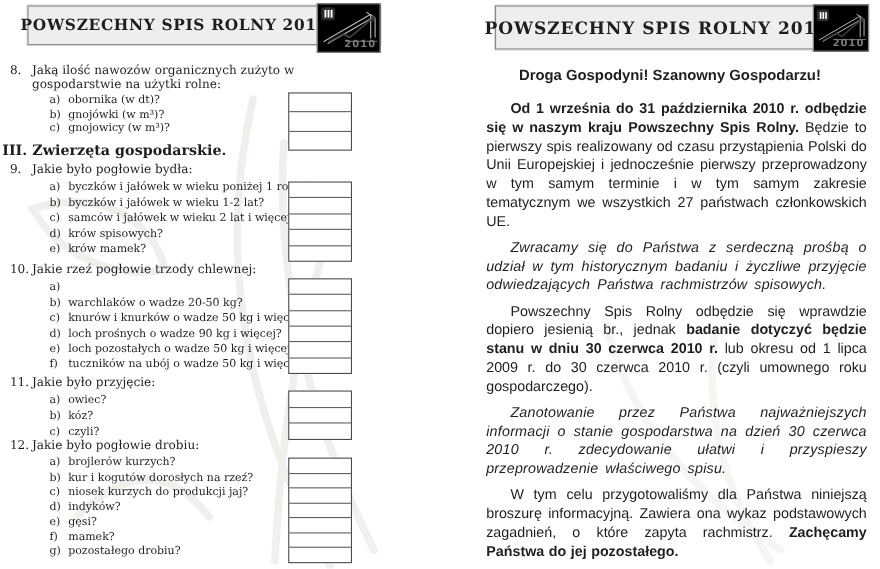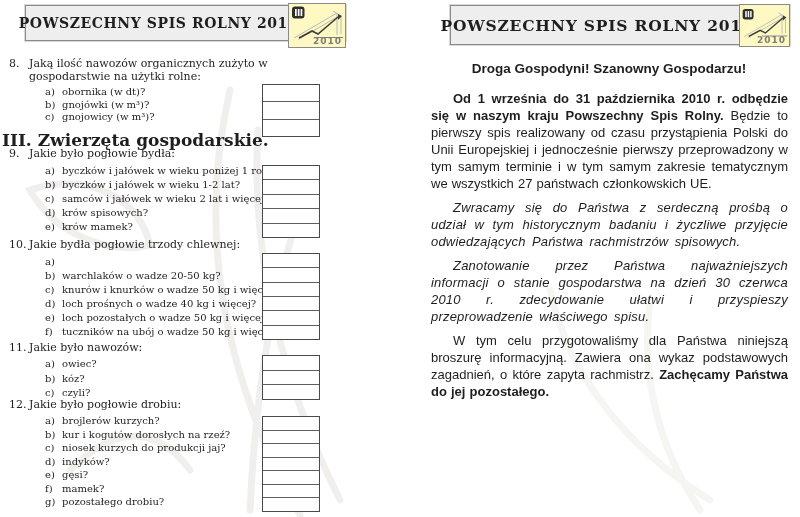--- a/index.html
+++ b/index.html
@@ -11,53 +11,53 @@
   .wm{position:absolute;left:0;top:0;pointer-events:none;}
 
   
   .hdr{position:absolute;background:#eeeeee;border:1px solid #8a8a8a;box-shadow:0 0 0 1px #d9d9d9;}
   .hdr-l{left:25px;top:5px;width:319px;height:34px;}
   .hdr-r{left:50px;top:5px;width:338px;height:38px;}
   .hdr-title{position:absolute;left:0;top:0;bottom:0;display:flex;align-items:center;
              justify-content:center;font-weight:bold;white-space:nowrap;}
   .hdr-l .hdr-title{right:54px;font-size:14px;letter-spacing:.6px;}
   .hdr-r .hdr-title{right:46px;font-size:15.5px;letter-spacing:.8px;}
-  .logo{position:absolute;background:#fef9c3;border:1px solid #8a8a8a;}
+  .logo{position:absolute;background:#000000;border:1px solid #8a8a8a;}
   .hdr-l .logo{right:-1px;top:-3px;width:56px;height:43px;}
   .hdr-r .logo{right:-1px;top:-2px;width:49px;height:41px;}
   .logo svg{position:absolute;left:0;top:0;width:100%;height:100%;}
   .logo-year{position:absolute;left:0;right:3px;bottom:0;text-align:right;
              font-size:9px;font-weight:bold;color:#7d7d7d;letter-spacing:1px;
              font-family:"DejaVu Sans",sans-serif;line-height:11px;}
 
   
   .q{position:absolute;left:0;width:352px;}
   .q-head{display:flex;font-size:11px;line-height:13px;}
   .q-num{flex:0 0 20px;margin-left:9px;}
   .q-text{flex:1;max-width:322px;}
   .items{margin-left:45px;font-size:10px;white-space:nowrap;}
   .item{display:flex;}
   .item .lbl{flex:0 0 17px;}
   .q8  .items{margin-top:3px;}  .q8  .item{line-height:12.5px;}
   .q9  .items{margin-top:4px;}  .q9  .item{line-height:14px;}
   .q10 .items{margin-top:4px;}  .q10 .item{line-height:14px;}
   .q11 .items{margin-top:3px;}  .q11 .item{line-height:14.5px;}
   .q12 .items{margin-top:3px;}  .q12 .item{line-height:13.5px;}
-  .sec{position:absolute;left:2px;font-weight:bold;font-size:17px;}
+  .sec{position:absolute;left:2px;font-weight:bold;font-size:13px;}
 
   .abox{position:absolute;width:56px;background:#ffffff;border:1.5px solid #4a4a4a;
         display:flex;flex-direction:column;}
   .abox .cell{flex:1;border-top:1px solid #5f5f5f;}
   .abox .cell:first-child{border-top:none;}
 
   
   .letter{position:absolute;left:30px;top:60px;width:358px;
           font-family:Liberation Sans, sans-serif;font-size:13px;line-height:17px;}
   .salutation{text-align:center;font-weight:bold;font-size:13.5px;margin:0 0 13px 0;}
-  .para{margin:0 0 7px 1px;text-align:justify;text-indent:22px;word-spacing:.5px;}
+  .para{margin:0 0 7px 12px;text-align:justify;text-indent:22px;word-spacing:.5px;}
   .para.it{font-style:italic;word-spacing:2.5px;letter-spacing:.2px;}
 </style>
 </head>
 <body>
 
 <div class="canvas">
 
   <div class="page page-left">
 
     <svg class="wm" width="400" height="517" viewBox="0 0 400 517">
@@ -140,53 +140,53 @@
         <div class="item">
             <span class="lbl">e)</span>
             <span>krów mamek?</span>
           </div>
       </div>
     </div>
 
     <div class="q q10" style="top:238px">
       <div class="q-head">
         <span class="q-num">10.</span>
-        <span class="q-text">Jakie bydła pogłowie trzody chlewnej:</span>
+        <span class="q-text">Jakie rzeź pogłowie trzody chlewnej:</span>
       </div>
       <div class="items">
         <div class="item">
             <span class="lbl">a)</span>
           </div>
         <div class="item">
             <span class="lbl">b)</span>
             <span>warchlaków o wadze 20-50 kg?</span>
           </div>
         <div class="item">
             <span class="lbl">c)</span>
             <span>knurów i knurków o wadze 50 kg i więcej?</span>
           </div>
         <div class="item">
             <span class="lbl">d)</span>
-            <span>loch prośnych o wadze 40 kg i więcej?</span>
+            <span>loch prośnych o wadze 90 kg i więcej?</span>
           </div>
         <div class="item">
             <span class="lbl">e)</span>
             <span>loch pozostałych o wadze 50 kg i więcej?</span>
           </div>
         <div class="item">
             <span class="lbl">f)</span>
             <span>tuczników na ubój o wadze 50 kg i więcej?</span>
           </div>
       </div>
     </div>
 
     <div class="q q11" style="top:341px">
       <div class="q-head">
         <span class="q-num">11.</span>
-        <span class="q-text">Jakie było nawozów:</span>
+        <span class="q-text">Jakie było przyjęcie:</span>
       </div>
       <div class="items">
         <div class="item">
             <span class="lbl">a)</span>
             <span>owiec?</span>
           </div>
         <div class="item">
             <span class="lbl">b)</span>
             <span>kóz?</span>
           </div>
@@ -301,20 +301,21 @@
       </div>
     </div>
 
     <div class="letter">
       <p class="salutation">Droga Gospodyni! Szanowny Gospodarzu!</p>
 
       <p class="para"><b>Od 1 września do 31 października 2010 r. odbędzie się w naszym kraju Powszechny Spis Rolny.</b><span> Będzie to pierwszy spis realizowany od czasu przystąpienia Polski do Unii Europejskiej i jednocześnie pierwszy przeprowadzony w tym samym terminie i w tym samym zakresie tematycznym we wszystkich 27 państwach członkowskich UE.</span></p>
 
       <p class="para it">Zwracamy się do Państwa z serdeczną prośbą o udział w tym historycznym badaniu i życzliwe przyjęcie odwiedzających Państwa rachmistrzów spisowych.</p>
 
+      <p class="para"><span>Powszechny Spis Rolny odbędzie się wprawdzie dopiero jesienią br., jednak </span><b>badanie dotyczyć będzie stanu w dniu 30 czerwca 2010 r.</b><span> lub okresu od 1 lipca 2009 r. do 30 czerwca 2010 r. (czyli umownego roku gospodarczego).</span></p>
 
       <p class="para it">Zanotowanie przez Państwa najważniejszych informacji o stanie gospodarstwa na dzień 30 czerwca 2010 r. zdecydowanie ułatwi i przyspieszy przeprowadzenie właściwego spisu.</p>
 
       <p class="para"><span>W tym celu przygotowaliśmy dla Państwa niniejszą broszurę informacyjną. Zawiera ona wykaz podstawowych zagadnień, o które zapyta rachmistrz. </span><b>Zachęcamy Państwa do jej pozostałego.</b></p>
     </div>
   </div>
 
 </div>
 
 </body></html>

